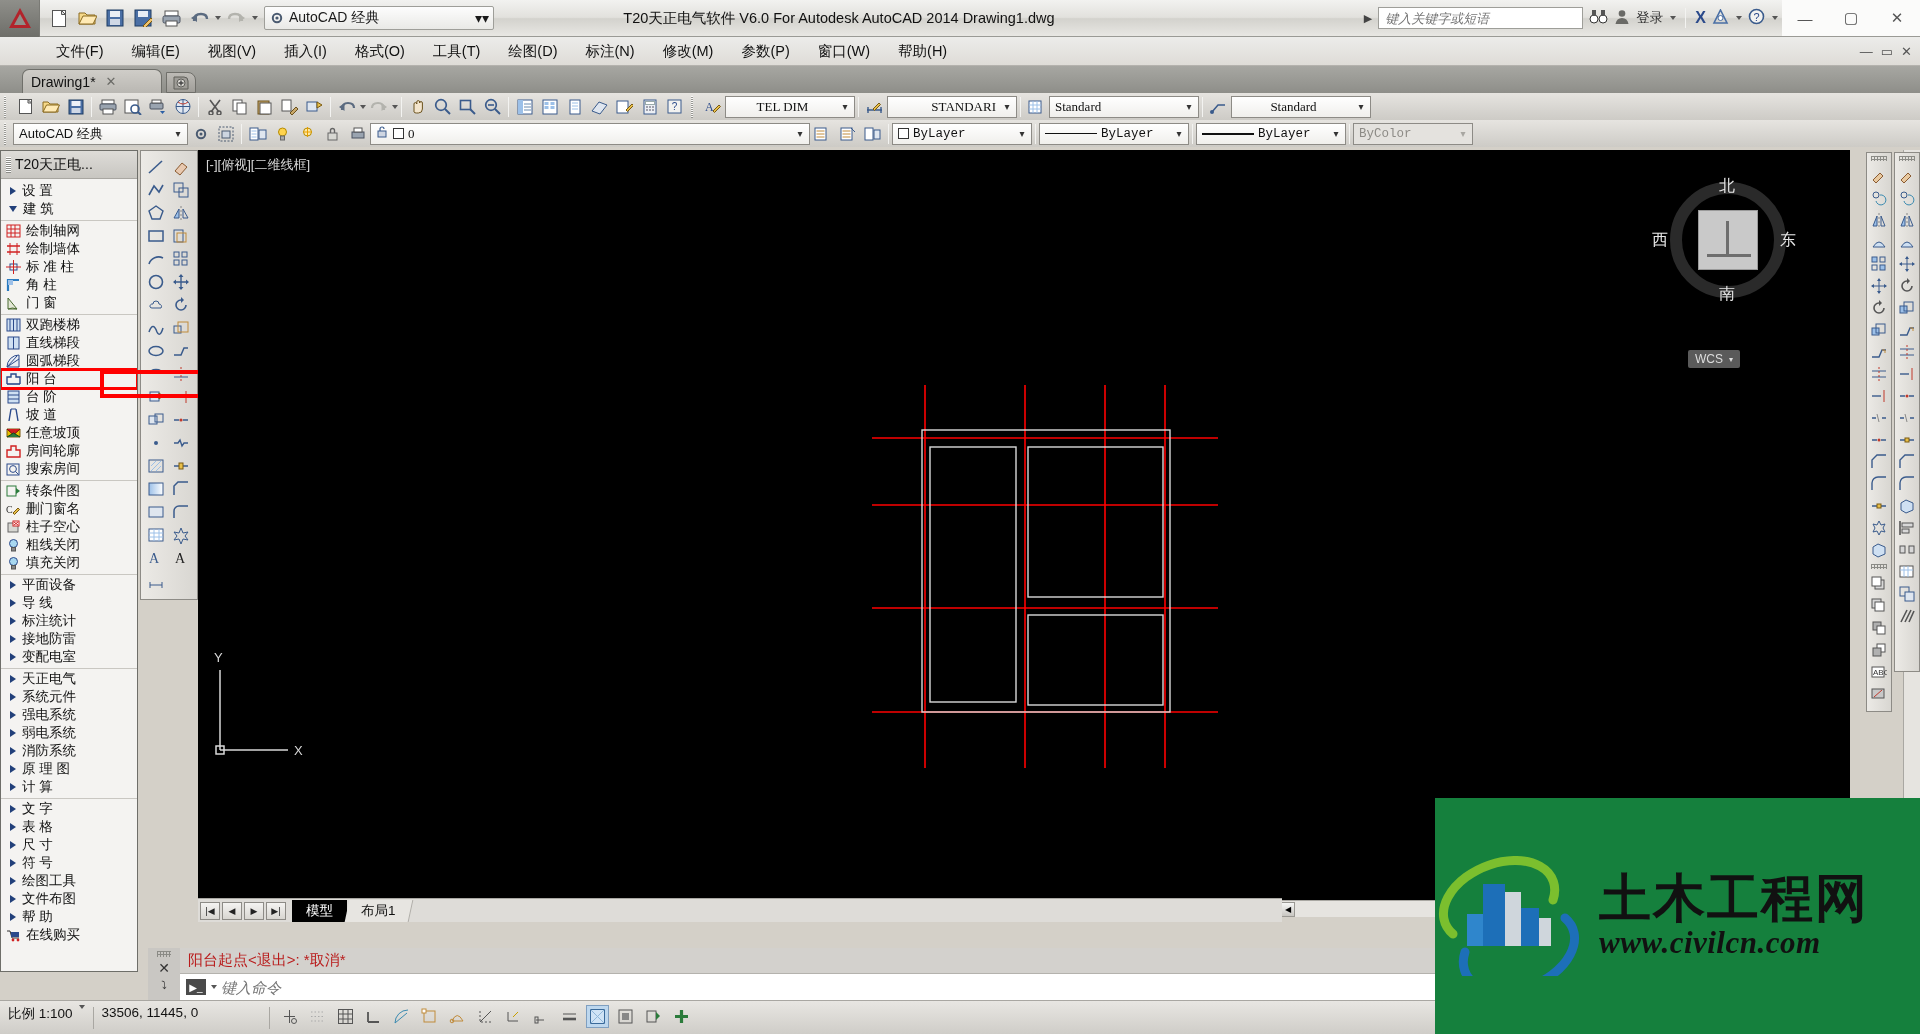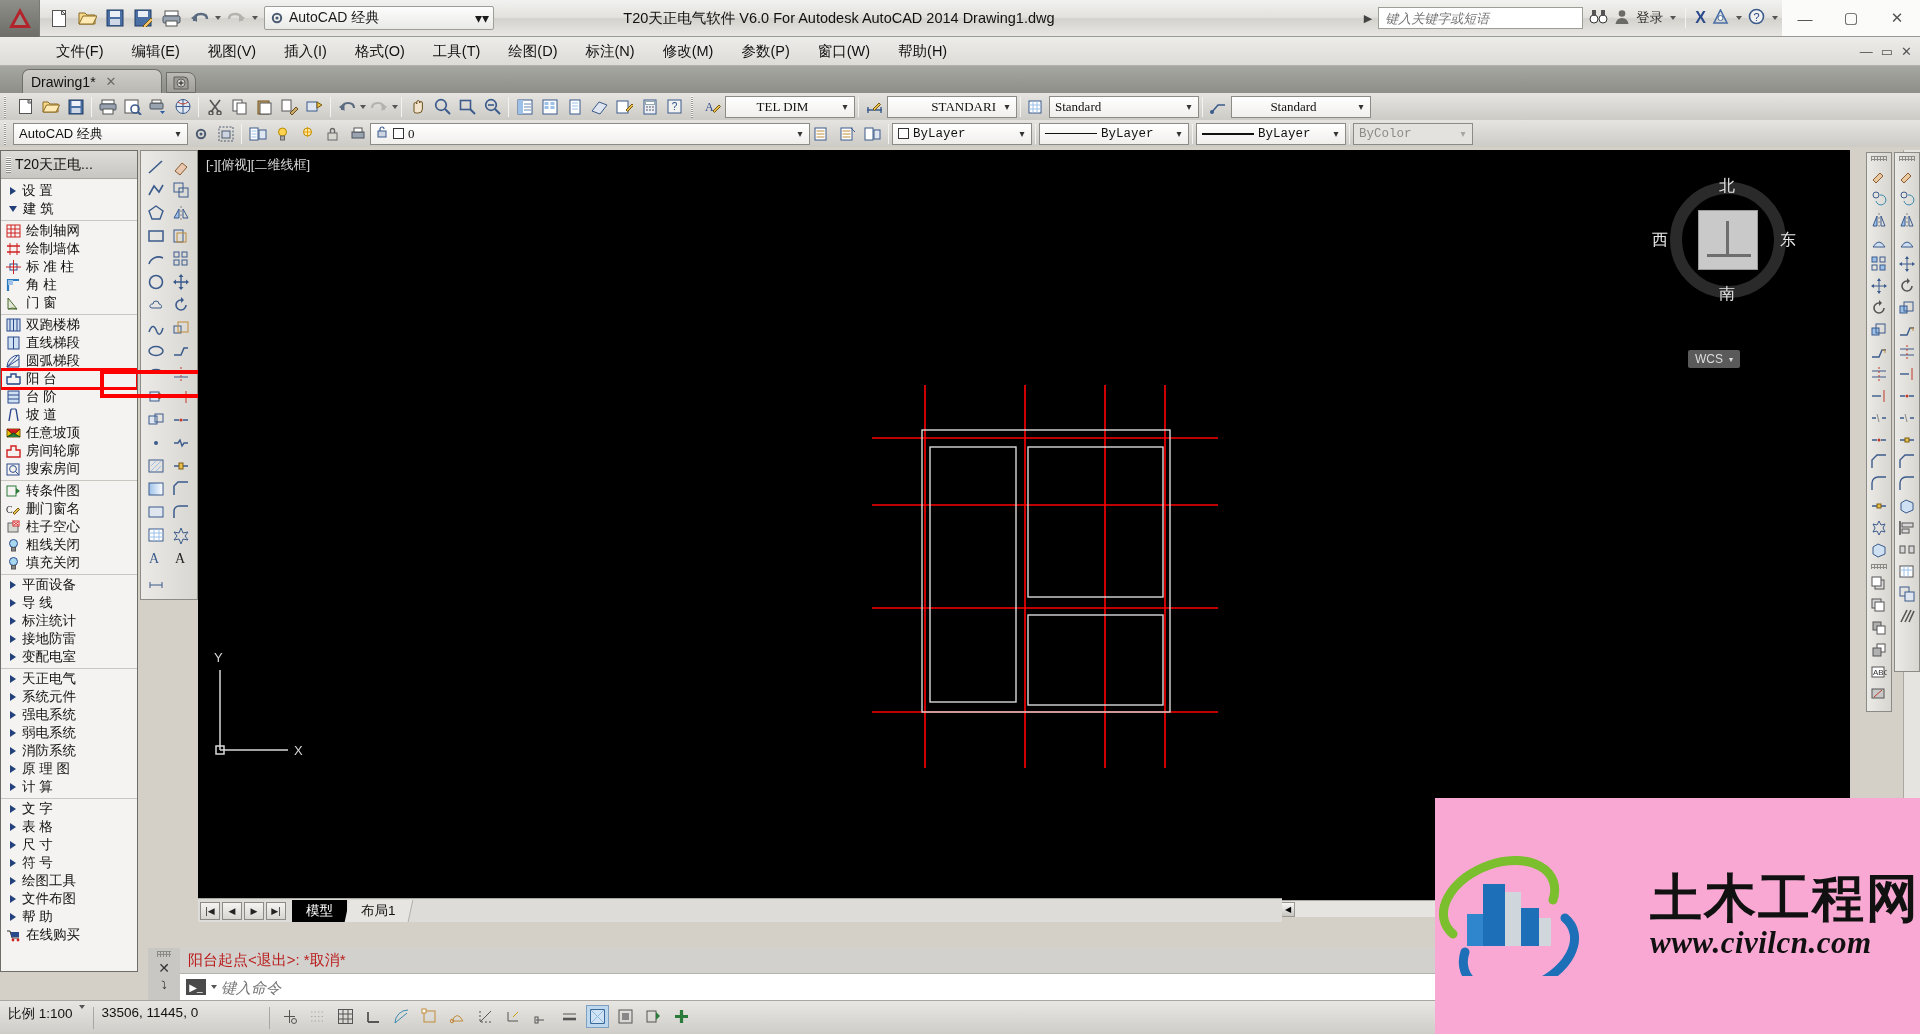--- a/index.html
+++ b/index.html
@@ -174,21 +174,21 @@
      padding:3px 0;}
   .rtb .rgrip{ width:16px;height:5px; margin-bottom:2px;
      background-image:repeating-linear-gradient(90deg,#8b8b86 0 1px,transparent 1px 3px),
                       repeating-linear-gradient(180deg,#8b8b86 0 1px,transparent 1px 3px);
      background-size:3px 3px;}
   .rbtn{ width:22px;height:22px;display:flex;align-items:flex-end;justify-content:center;
      border:1px solid transparent;}
 
   
   #watermark{ position:absolute; left:1435px; top:798px; width:485px; height:236px;
-     background:#f9a8d4; display:flex; align-items:center; justify-content:space-between; gap:14px;}
+     background:#15803d; display:flex; align-items:center; justify-content:flex-start; gap:14px;}
   #wm-logo{ width:150px;height:120px;position:relative;}
   #wm-text{ display:flex; flex-direction:column; }
   #wm-cn{ font-size:52px; font-weight:bold; color:#111; letter-spacing:2px;
      font-family:"DejaVu Sans",sans-serif; line-height:1.05;}
   #wm-url{ font-size:31px; font-style:italic; font-weight:bold; color:#111;
      font-family:"Liberation Serif",serif; letter-spacing:.5px;}
 
   
   #leftminitb{ position:absolute; left:140px; top:150px; width:58px; height:450px;
      background:linear-gradient(90deg,#eceae6,#d8d6d1); border:1px solid #8d8b86;

